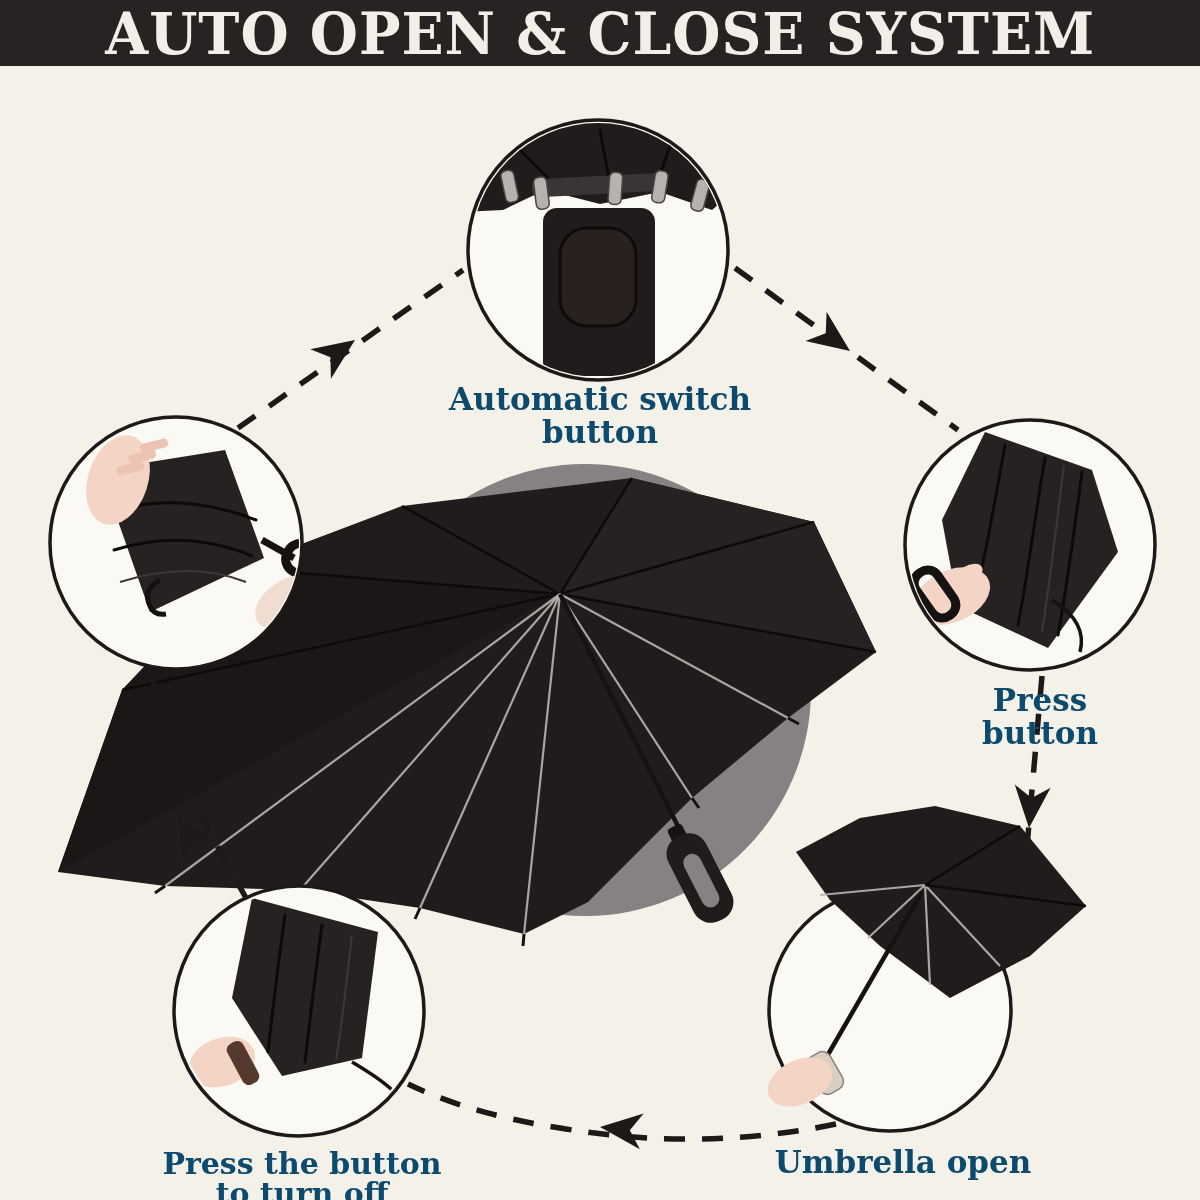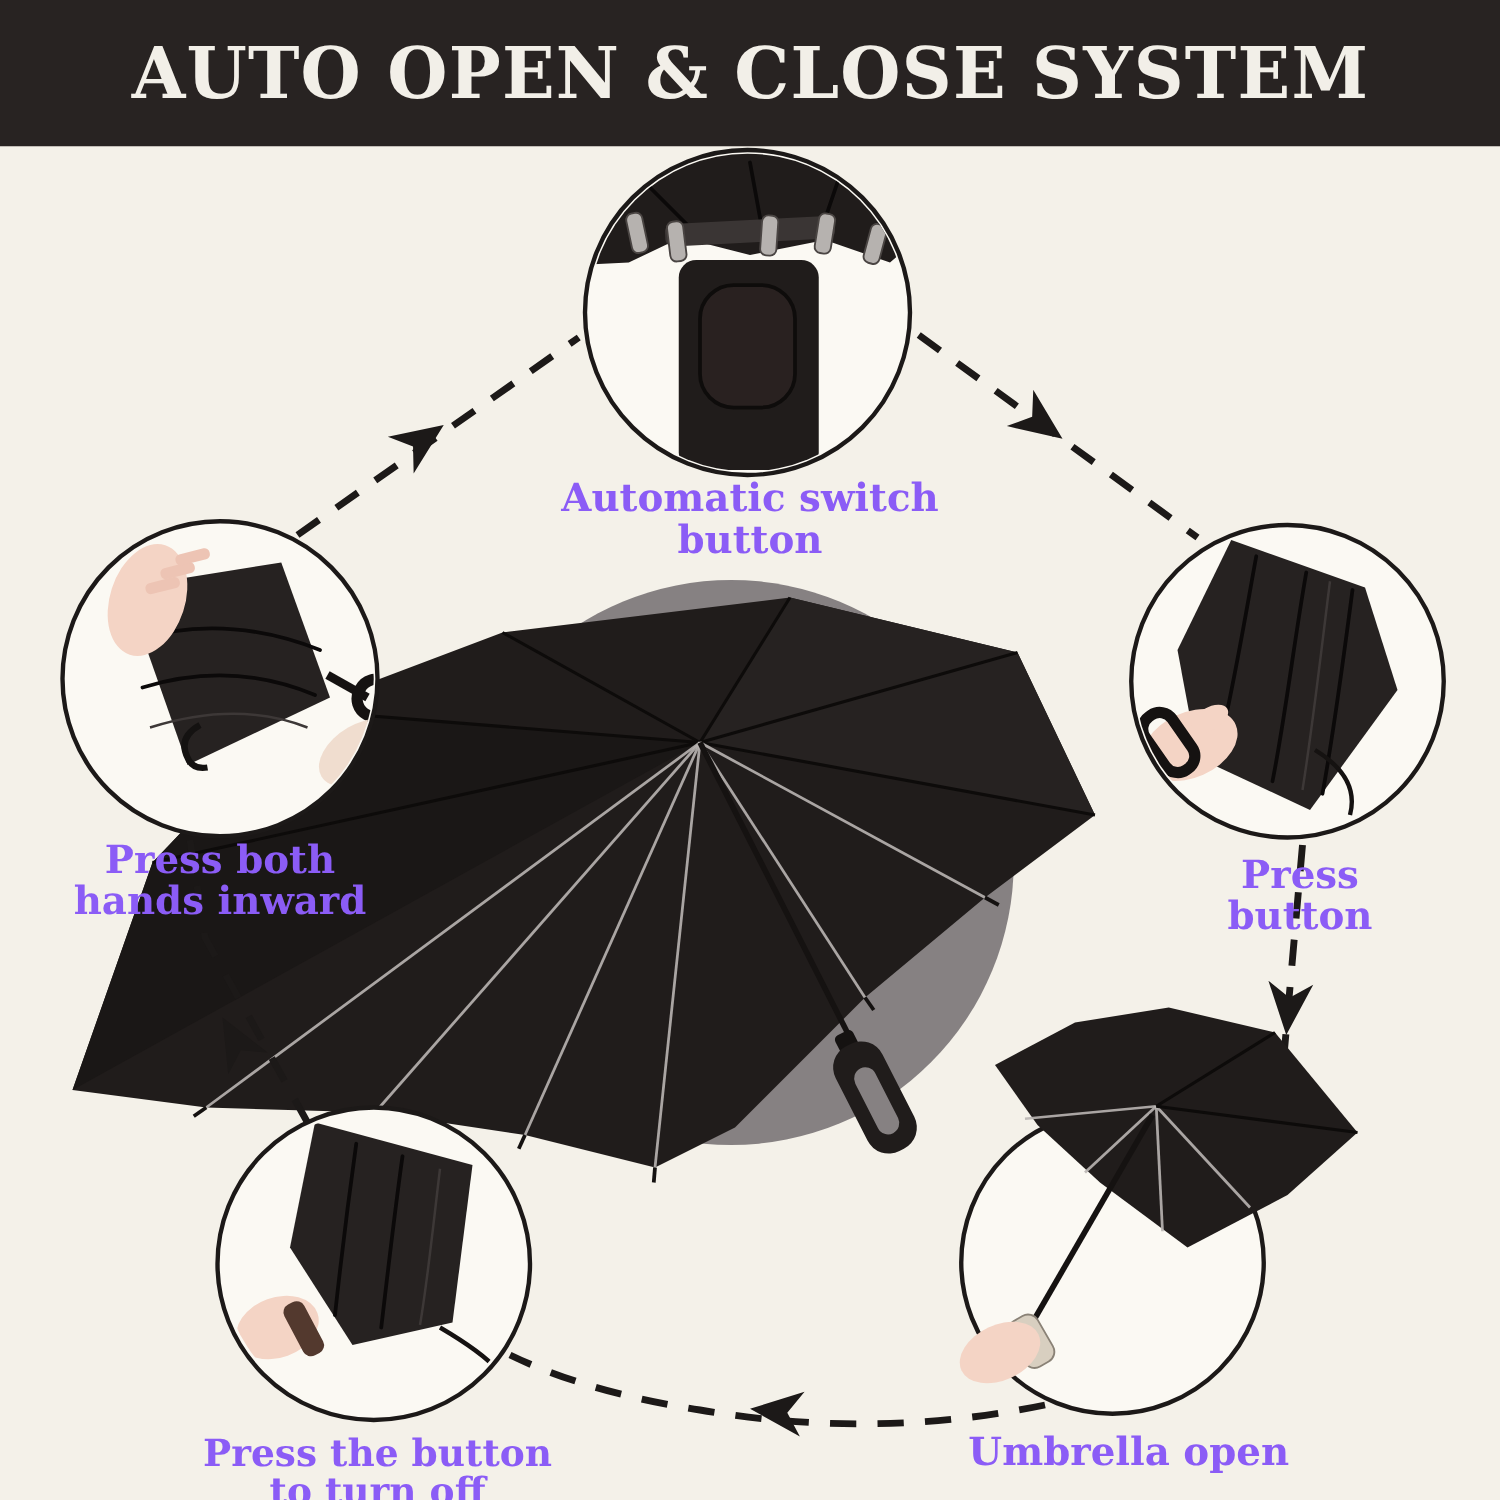--- a/index.html
+++ b/index.html
@@ -3,27 +3,27 @@
 <meta charset="utf-8">
 <style>
   :root{
     --page-bg:#f4f1e9; --banner-bg:#282322; --banner-text:#f2efe8;
     --ink:#1c1918; --vignette-bg:#fbf9f3; --center-circle:#868182;
     --umbrella-black:#201c1b; --bundle-black:#262221; --hand:#f4d4c5; --metal:#b6b2af;
   }
   html,body{margin:0;padding:0;}
   body{background:#ddd;font-family:"DejaVu Serif","Liberation Serif",serif;}
   .stage{position:relative;width:1200px;height:1200px;background:var(--page-bg,#f4f1e9);overflow:hidden;}
-  .banner{position:absolute;left:0;top:0;width:1200px;height:117px;background:var(--banner-bg,#282322);
+  .banner{position:absolute;left:0;top:0;width:1200px;height:66px;background:var(--banner-bg,#282322);
           display:flex;align-items:center;justify-content:center;z-index:3;}
   .banner-title{color:var(--banner-text,#f2efe8);font-weight:700;font-size:57px;letter-spacing:1px;
           transform:scaleX(.97);white-space:nowrap;}
   .art{position:absolute;left:0;top:0;z-index:1;}
   .caption{position:absolute;z-index:2;transform:translateX(-50%);text-align:center;
-           color:#8b5cf6;font-weight:700;font-size:31px;line-height:1.05;white-space:pre-line;}
+           color:#0c4a6e;font-weight:700;font-size:31px;line-height:1.05;white-space:pre-line;}
   .cap-1{left:600px;top:383px;}
   .cap-2{left:1040px;top:684px;}
   .cap-3{left:903px;top:1146px;}
   .cap-4{left:176px;top:672px;}
   .cap-5{left:302px;top:1149px;font-size:30px;line-height:1.0;}
   
   .c-outline{fill:var(--vignette-bg,#fbf9f3);stroke:var(--ink,#1c1918);stroke-width:3.5;}
   .dash{fill:none;stroke:var(--ink,#1c1918);stroke-width:5.5;stroke-dasharray:21 17;stroke-linecap:butt;}
   .head{fill:var(--ink,#1c1918);}
   .blk{fill:var(--umbrella-black,#201c1b);}
@@ -228,18 +228,16 @@
       <path class="shaft" d="M 922 892 L 826 1058"></path>
       <rect x="812" y="1052" width="26" height="42" rx="9" fill="#d8cfc0" stroke="#8a8276" stroke-width="1.5" transform="rotate(-30 825 1073)"></rect>
       <ellipse class="hand" cx="800" cy="1082" rx="34" ry="22" transform="rotate(-25 800 1082)"></ellipse>
     </g>
   </svg>
 
   <div class="caption cap-1">Automatic switch
 button</div>
   <div class="caption cap-3">Umbrella open</div>
   <div class="caption cap-2">Press button</div>
-  <div class="caption cap-4">Press both
-hands inward</div>
   <div class="caption cap-5">Press the button
 to turn off</div>
 
 </div>
 
 </body></html>

